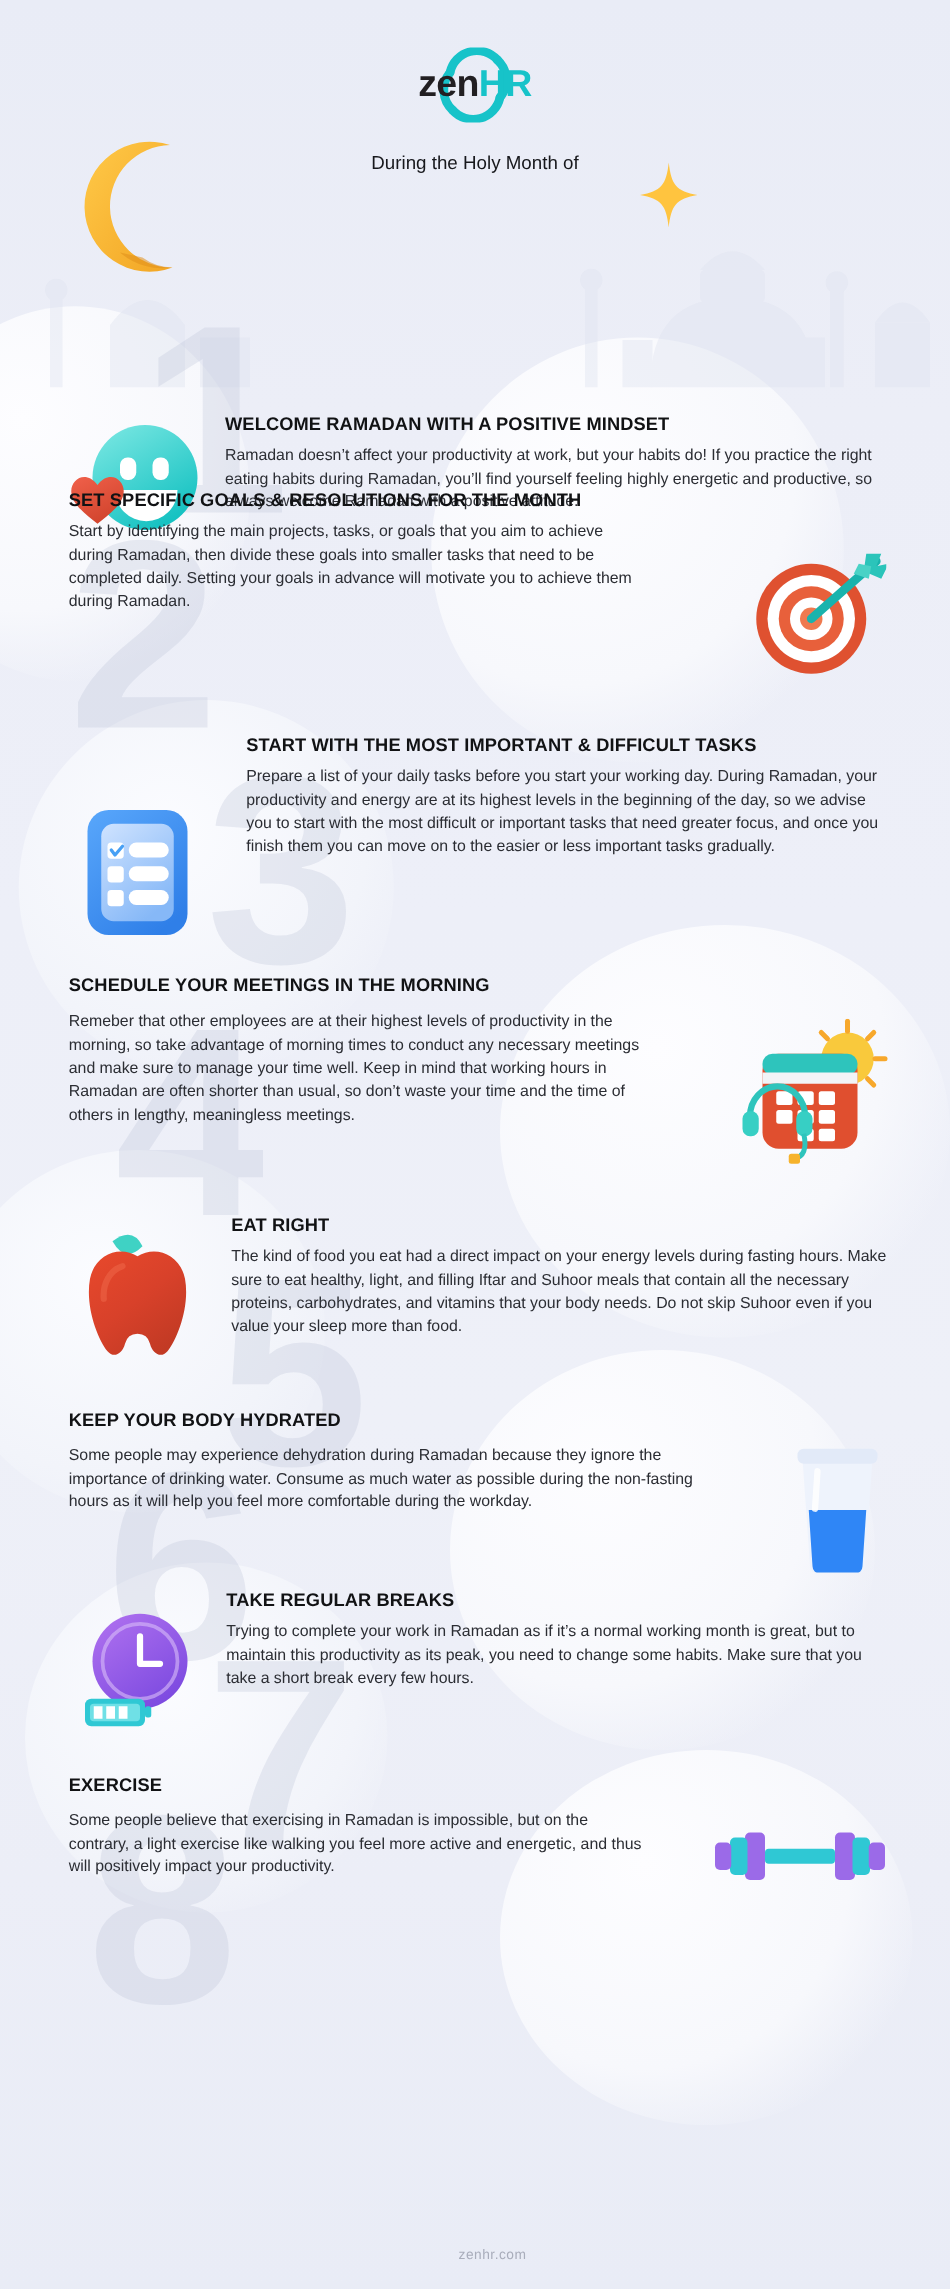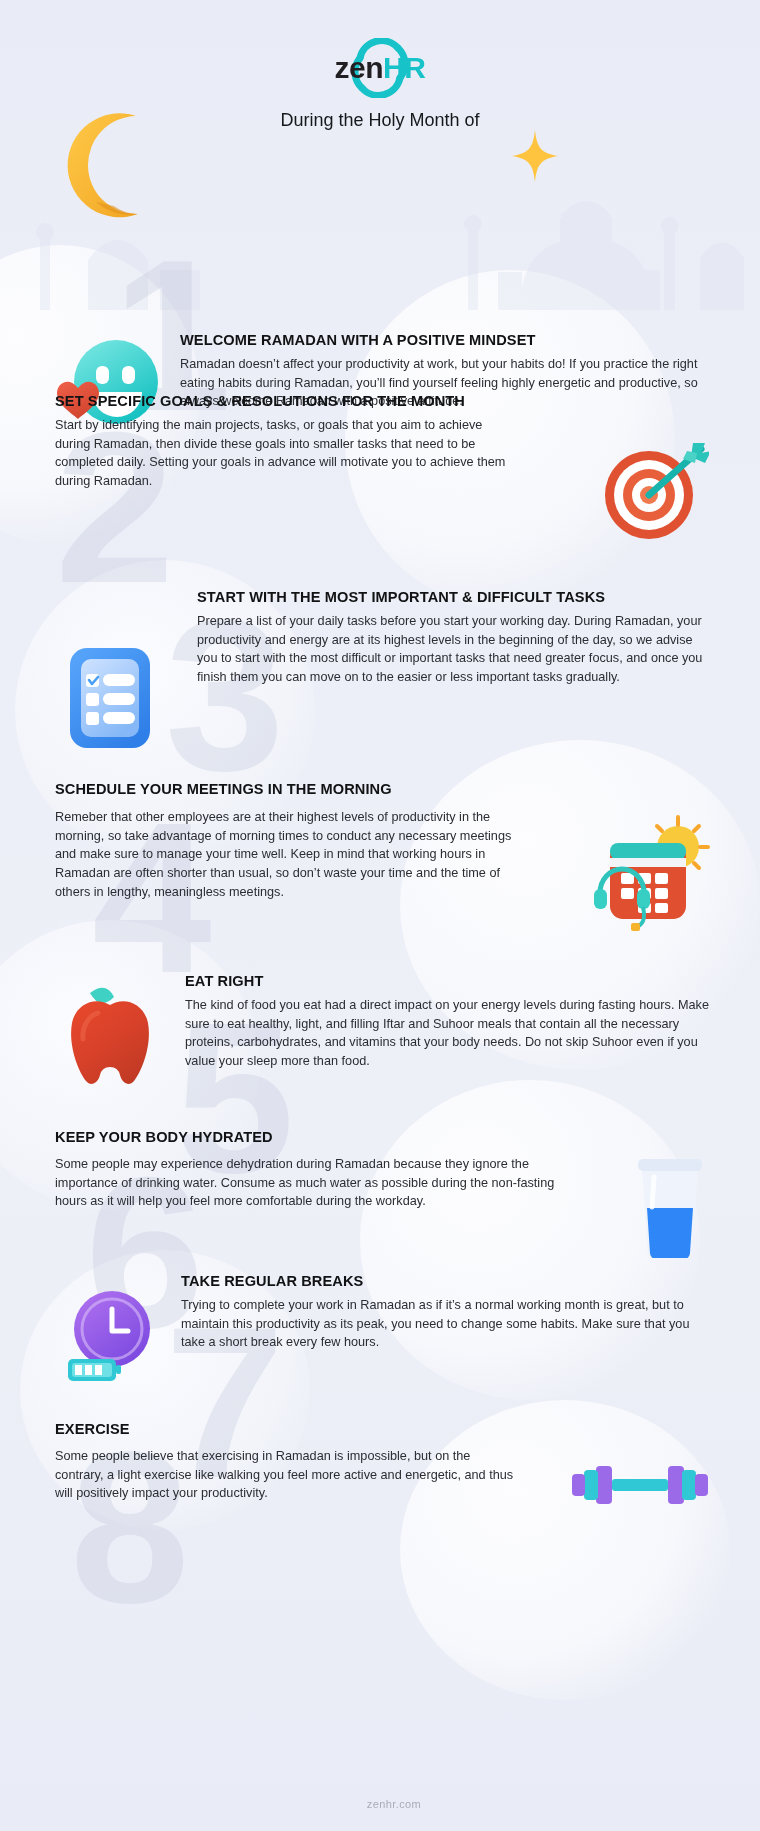--- a/index.html
+++ b/index.html
@@ -80,22 +80,22 @@
     display: inline-block;
     background: #2ad2d2;
     color: #111214;
     font-size: 19.5px;
     font-weight: 700;
     letter-spacing: 0.3px;
     padding: 4px 10px 5px 10px;
     line-height: 1.05;
   }
   .subtitle {
-    margin-top: 0;
-    font-size: 18px;
+    margin-top: 12px;
+    font-size: 15px;
     color: #17181c;
     font-weight: 400;
   }
   .big-title {
     margin-top: -4px;
     font-size: 92px;
     font-weight: 700;
     color: #101113;
     letter-spacing: -2.5px;
     line-height: 1.02;

